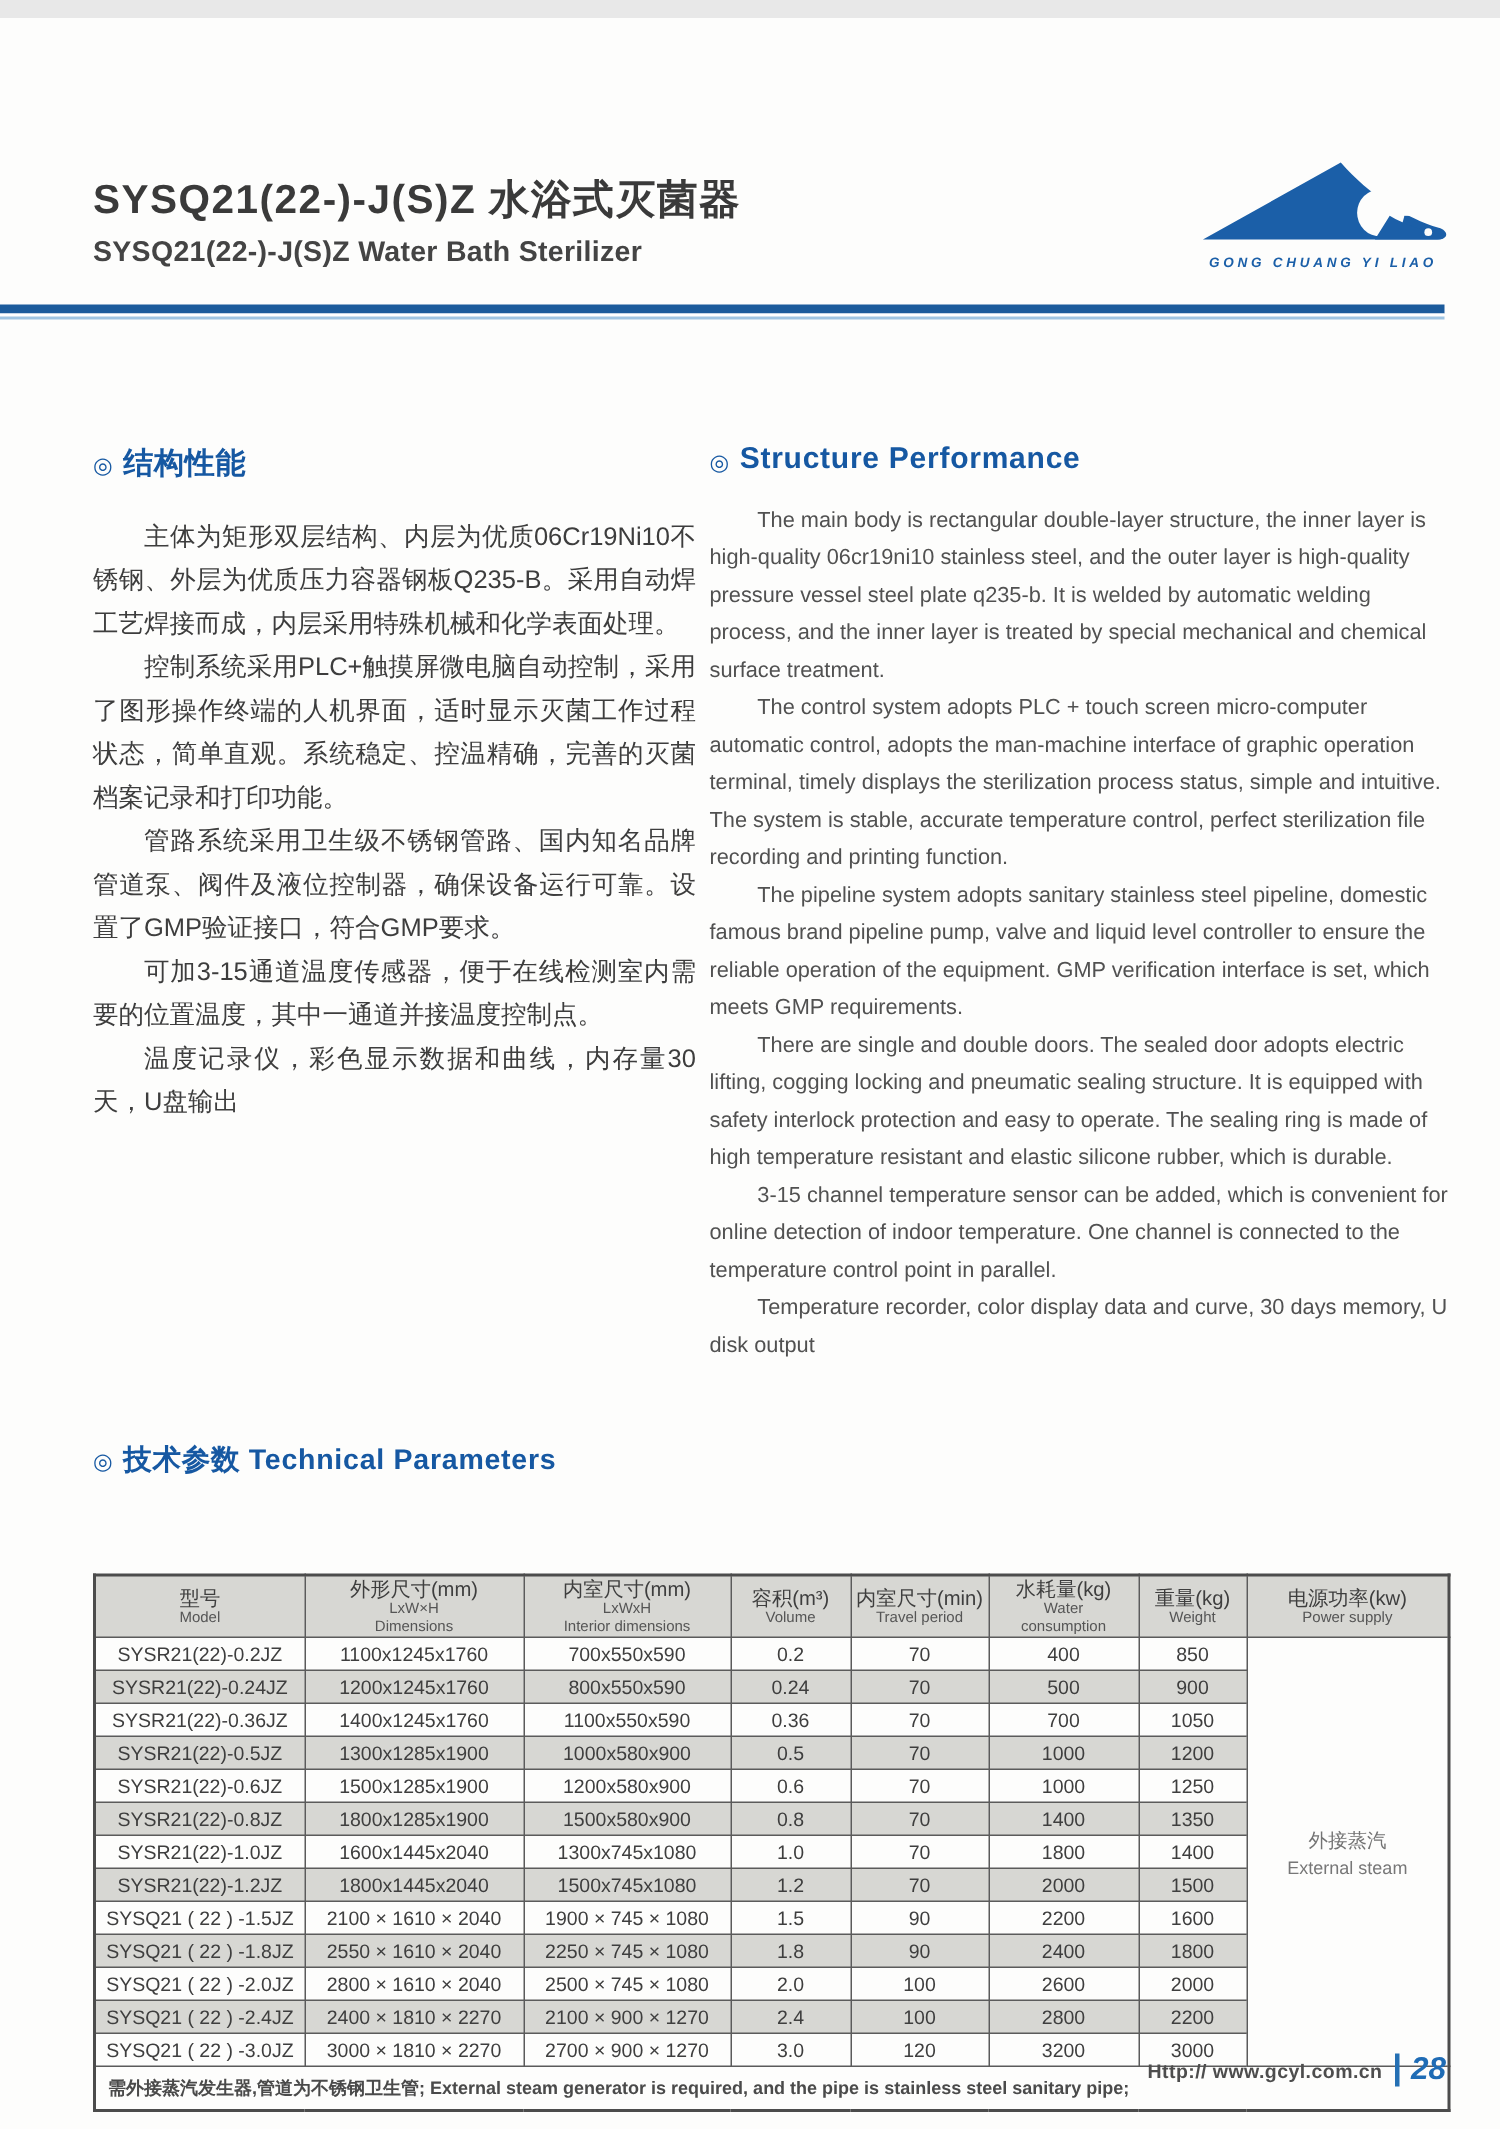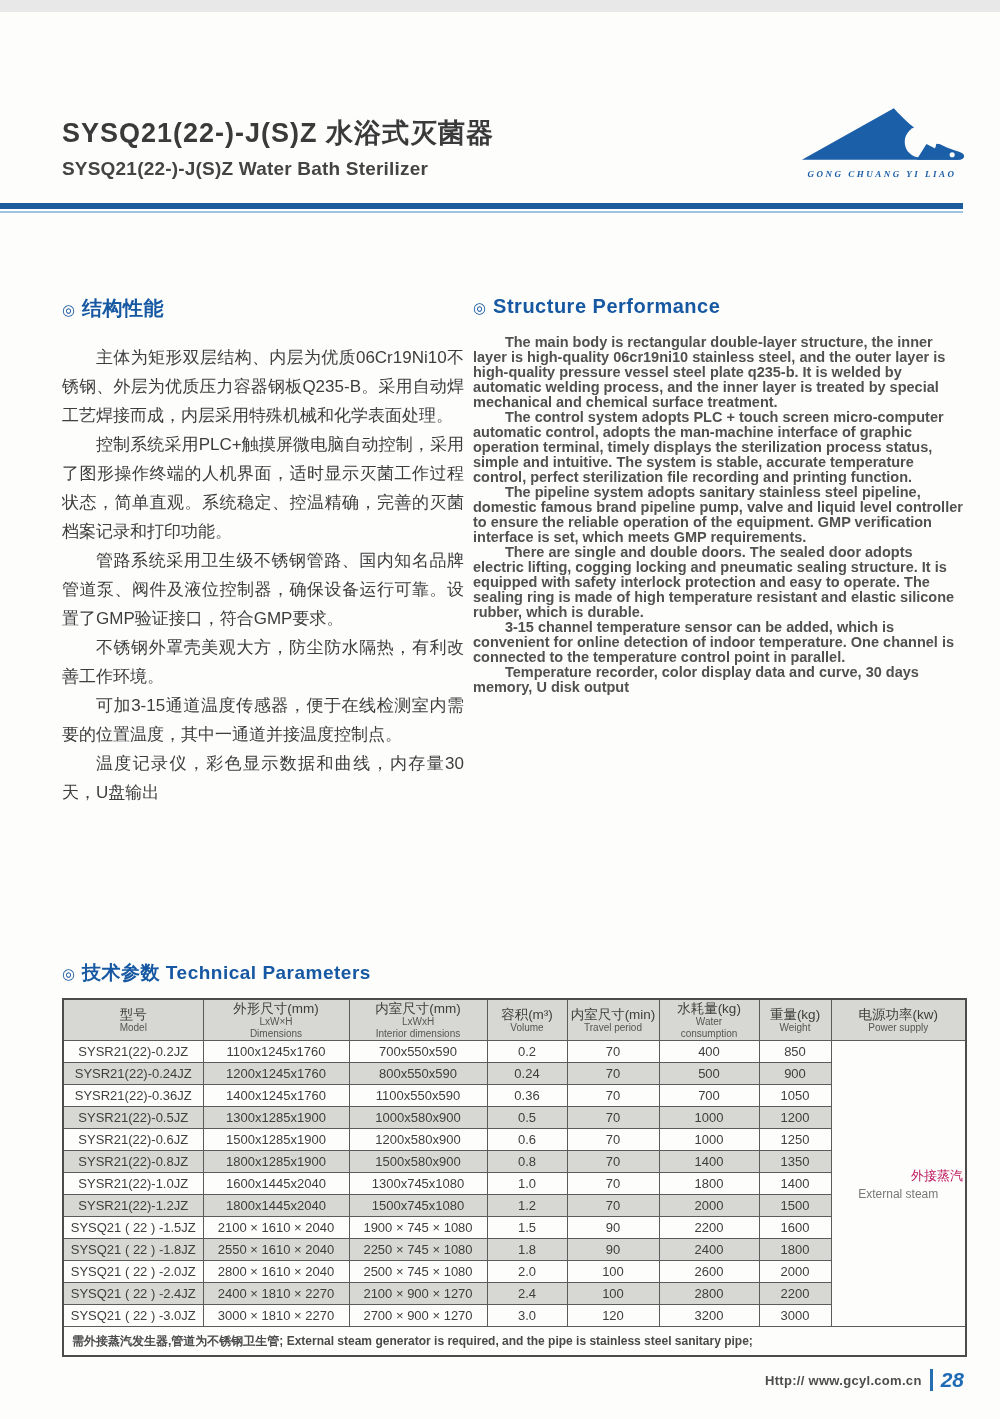--- a/index.html
+++ b/index.html
@@ -6,55 +6,55 @@
   .page{
     position:relative;width:1000px;height:1419px;margin:12px auto;
     background:#fdfdfc;overflow:hidden;
     font-family:"Liberation Sans","DejaVu Sans",sans-serif;
     color:#3d3d3d;
   }
   
   .header-titles{position:absolute;left:62px;top:103px;}
   .title-zh{font-size:27px;font-weight:bold;color:#3a3a3a;letter-spacing:1px;}
   .title-en{font-size:19px;font-weight:bold;color:#444;margin-top:7px;letter-spacing:0.2px;}
-  .logo{position:absolute;left:798px;top:92px;width:168px;text-align:center;font-family:Liberation Serif, serif;}
+  .logo{position:absolute;left:798px;top:92px;width:168px;text-align:center;}
   .logo-text{font-size:9px;font-weight:bold;font-style:italic;color:#1b5fa8;letter-spacing:2.5px;margin-top:1px;white-space:nowrap;}
   .divider{position:absolute;left:0;top:191px;width:963px;}
   .divider .d1{height:6px;background:#1c5b9c;}
   .divider .d2{height:2px;background:#fff;}
   .divider .d3{height:2px;background:#9fc4e2;}
   
   .sec-head{display:flex;align-items:center;gap:7px;color:#1658a2;font-weight:bold;}
   .sec-head .marker{font-size:15px;position:relative;top:1px;}
   .sec-head .txt{font-size:20px;letter-spacing:0.5px;}
   .col-zh{position:absolute;left:62px;top:283px;width:402px;}
   .col-en{position:absolute;left:473px;top:283px;width:494px;}
   .zh-paras{margin-top:21px;}
   .zh-p{margin:0;font-size:17px;line-height:29px;text-indent:2em;color:#3d3d3d;text-align:justify;}
   .en-paras{margin-top:17px;}
-  .en-p{margin:0;font-size:14.5px;line-height:15px;text-indent:2.2em;color:#515151;text-align:left;font-weight:bold;}
+  .en-p{margin:0;font-size:14.5px;line-height:25px;text-indent:2.2em;color:#515151;text-align:left;}
   
   .tech-head{position:absolute;left:62px;top:948px;}
   .tech-head .txt{font-size:19px;}
   table.params{
-    position:absolute;left:62px;top:986px;width:903px;
+    position:absolute;left:62px;top:1037px;width:903px;
     border-collapse:collapse;table-layout:fixed;
     font-size:13px;color:#3e3e3e;
   }
   table.params th,table.params td{
     border:1px solid #5b5b5b;text-align:center;vertical-align:middle;padding:0 2px;
   }
   table.params{border:2px solid #4c4c4c;}
   thead th{background:#d7d7d3;height:40px;font-weight:normal;}
   .h-zh{font-size:13.5px;line-height:15px;}
   .h-sub{font-size:10px;line-height:11.5px;color:#555;}
   tbody tr{height:22px;padding-left:12px;}
   tbody tr.shade td{background:#d7d7d3;}
   td.steam-cell{background:#fdfdfc;}
-  .steam-zh{font-size:13px;color:#be185d;text-align:right;}
+  .steam-zh{font-size:13px;color:#737373;}
   .steam-en{font-size:12px;color:#777;margin-top:2px;}
   tr.note-row td{height:28px;text-align:left;padding-left:8px;font-size:12px;color:#4a4a4a;background:#fdfdfc;font-weight:bold;}
   
   .footer{position:absolute;top:1356px;right:36px;display:flex;align-items:center;gap:8px;}
   .footer .url{font-size:13px;font-weight:bold;color:#4d4d4d;letter-spacing:0.3px;}
   .footer .bar{width:3px;height:22px;background:#2570b4;}
   .footer .pagenum{font-size:21px;font-weight:bold;color:#1f6cb5;font-style:italic;}
 </style>
 </head>
 <body>
@@ -87,21 +87,20 @@
 
   <div class="col-zh">
     <div class="sec-head">
       <span class="marker">◎</span>
       <span class="txt">结构性能</span>
     </div>
     <div class="zh-paras">
         <p class="zh-p">主体为矩形双层结构、内层为优质06Cr19Ni10不锈钢、外层为优质压力容器钢板Q235-B。采用自动焊工艺焊接而成，内层采用特殊机械和化学表面处理。</p>
         <p class="zh-p">控制系统采用PLC+触摸屏微电脑自动控制，采用了图形操作终端的人机界面，适时显示灭菌工作过程状态，简单直观。系统稳定、控温精确，完善的灭菌档案记录和打印功能。</p>
         <p class="zh-p">管路系统采用卫生级不锈钢管路、国内知名品牌管道泵、阀件及液位控制器，确保设备运行可靠。设置了GMP验证接口，符合GMP要求。</p>
-        <p class="zh-p">不锈钢外罩壳美观大方，防尘防水隔热，有利改善工作环境。</p>
         <p class="zh-p">可加3-15通道温度传感器，便于在线检测室内需要的位置温度，其中一通道并接温度控制点。</p>
         <p class="zh-p">温度记录仪，彩色显示数据和曲线，内存量30天，U盘输出</p>
       </div>
   </div>
 
   <div class="col-en">
     <div class="sec-head">
       <span class="marker">◎</span>
       <span class="txt">Structure Performance</span>
     </div>

